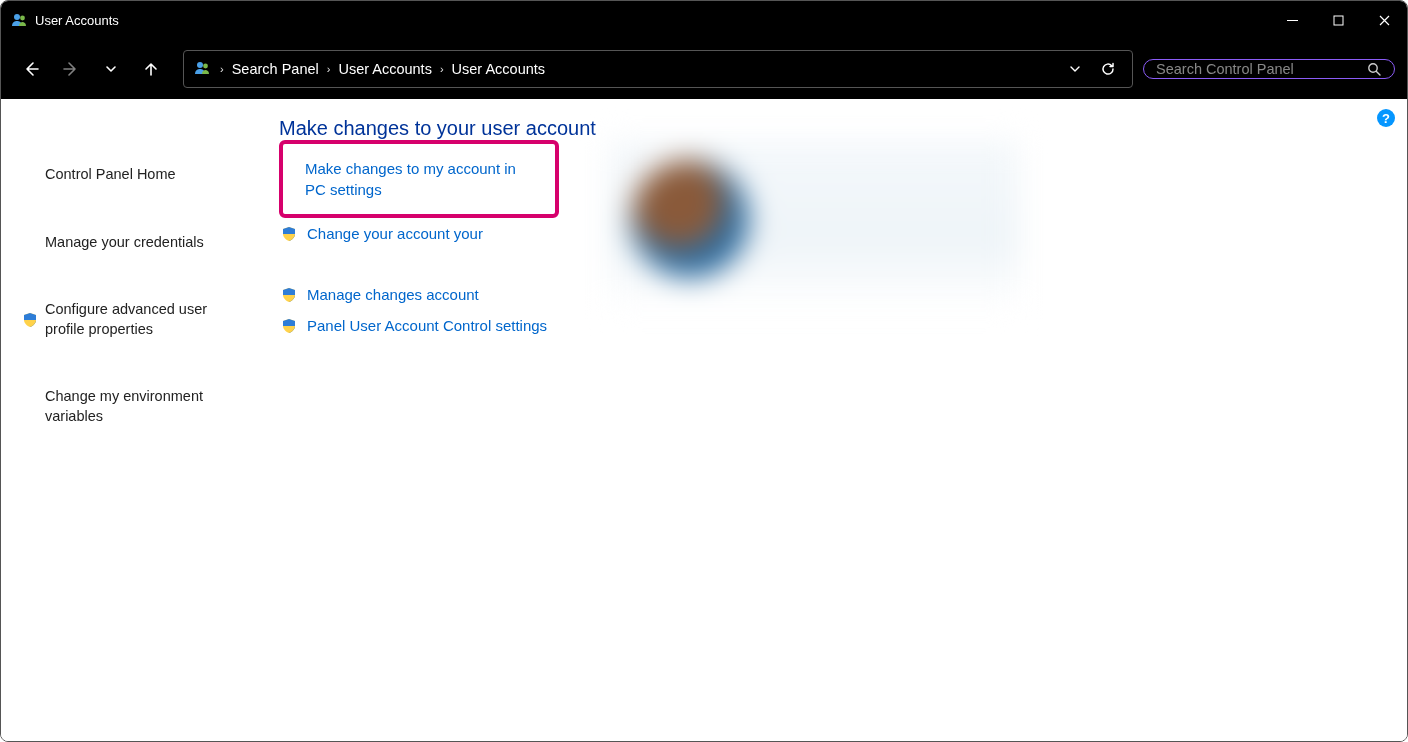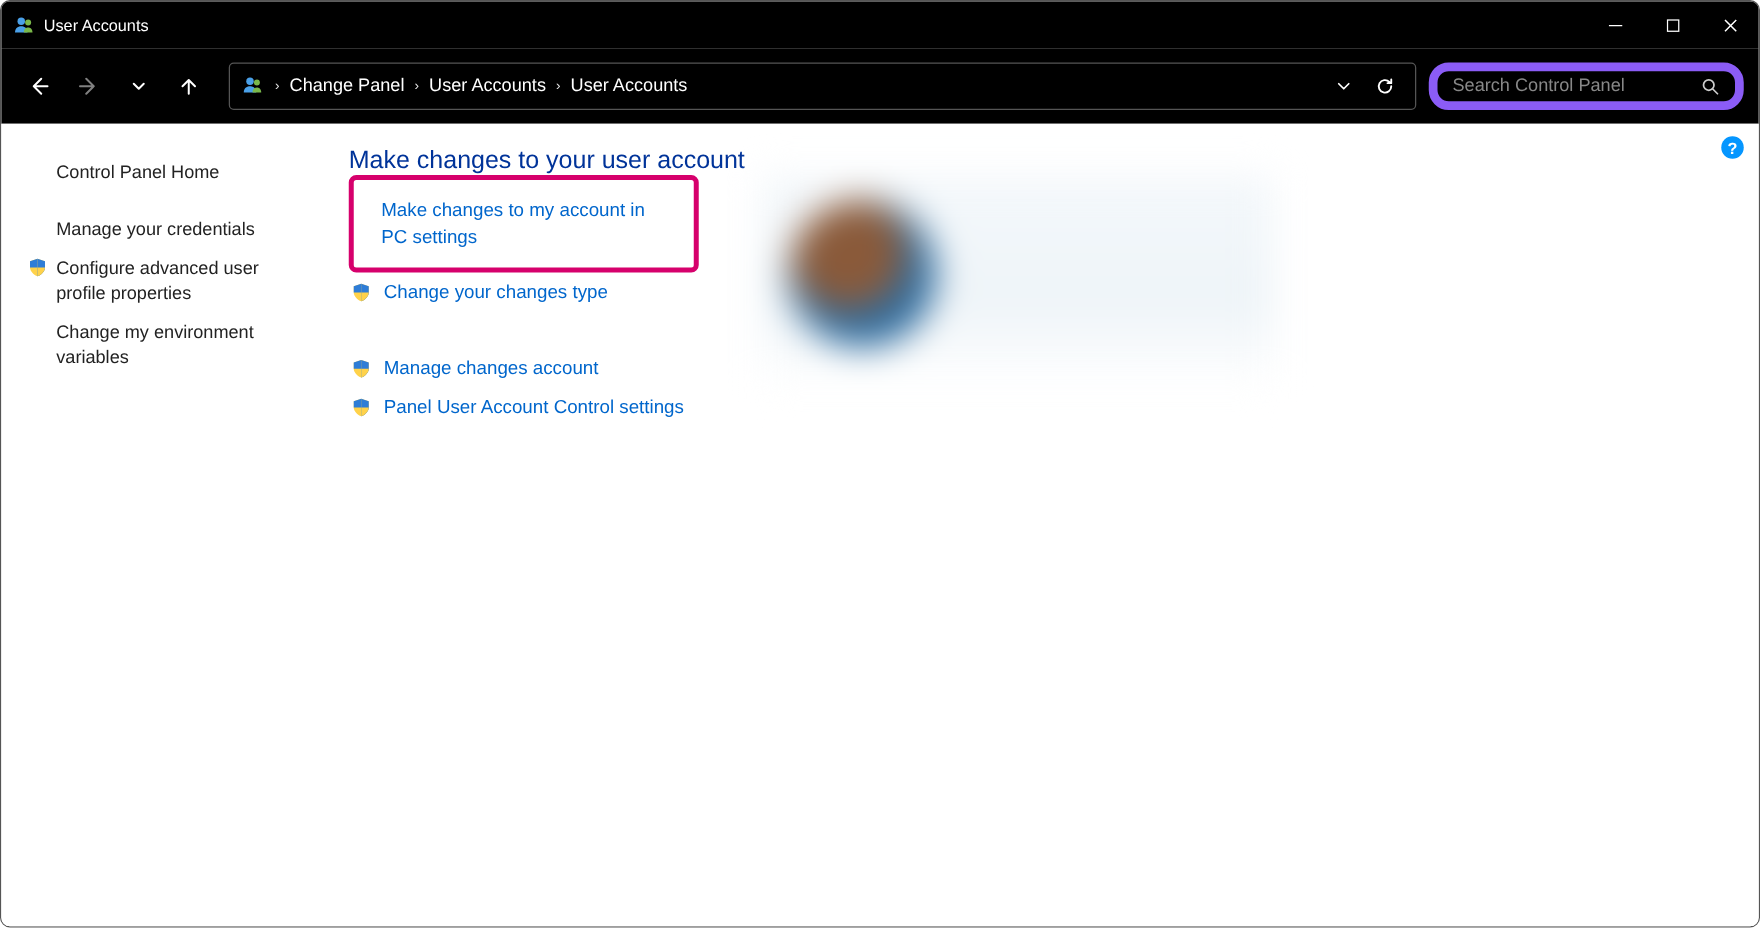--- a/index.html
+++ b/index.html
@@ -13,29 +13,29 @@
     
     
     .navbar { height:60px; background:#000; display:flex; align-items:center; padding:0 12px; gap:4px; }
     .navbtn { width:36px; height:36px; display:flex; align-items:center; justify-content:center; color:#fff; border-radius:4px; }
     .navbtn.disabled{ opacity:.5; }
     .addrbar { flex:1; height:38px; border:1px solid #555; border-radius:4px; margin:0 6px 0 10px; display:flex; align-items:center; padding:0 6px; color:#fff; }
     .addr-icon{ width:18px; height:18px; margin:0 6px 0 4px; }
     .crumb { font-size:14.5px; padding:4px 6px; }
     .chev { font-size:11px; opacity:.9; padding:0 2px; }
     .addr-right{ margin-left:auto; display:flex; align-items:center; gap:18px; padding-right:10px;}
-    .searchbox { width:252px; height:38px; border:7px solid #8b5cf6; border-radius:16px; display:flex; align-items:center; padding:0 12px; color:#888;}
+    .searchbox { width:252px; height:20px; border:1px solid #8b5cf6; border-radius:16px; display:flex; align-items:center; padding:0 12px; color:#888;}
     .searchbox input{ flex:1; background:transparent; border:none; color:#fff; font-size:14.5px; outline:none;}
     .searchbox input::placeholder{color:#888;}
     
     
     .pagebody{ display:flex; height:calc(742px - 98px); background:#fff; position:relative;}
     .help-badge{ position:absolute; top:10px; right:12px; width:18px; height:18px; border-radius:50%; background:#0596ff; color:#fff; font-size:13px; font-weight:bold; display:flex; align-items:center; justify-content:center;}
     .sidebar{ width:258px; padding:24px 12px 24px 16px; }
-    .sidelink{ display:flex; align-items:flex-start; gap:6px; font-size:14.5px; color:#0066cc; padding:6px 4px; line-height:1.35; cursor:pointer;}
+    .sidelink{ display:flex; align-items:center; gap:6px; font-size:14.5px; color:#0066cc; padding:6px 4px; line-height:1.35; cursor:pointer;margin-top:36px;}
     .sidelink.plain{ color:#222; }
     .sidelink .sh-slot{ width:18px; flex-shrink:0; display:flex; justify-content:center;}
     .sidelink:first-child{ margin-bottom:14px;}
     
     .main{ flex:1; padding:18px 20px; }
     .page-h1{ font-size:20px; color:#003399; font-weight:400; }
     .cols{ display:flex; gap:50px; align-items:flex-start;}
     .leftcol{ width:280px;}
     .hl-box{ border:4px solid #d6006c; border-radius:6px; padding:14px 16px 14px 22px; }
     .link{ color:#0066cc; font-size:15px; line-height:1.4; cursor:pointer;}
@@ -115,21 +115,21 @@
       </svg>
     </div>
 
   <div class="addrbar">
     <span class="addr-icon">
         <svg width="18" height="18">
           <use href="#users-ico"></use>
         </svg>
       </span>
     <span class="chev">›</span>
-    <span class="crumb">Change Panel</span>
+    <span class="crumb">Search Panel</span>
     <span class="chev">›</span>
     <span class="crumb">User Accounts</span>
     <span class="chev">›</span>
     <span class="crumb">User Accounts</span>
     <div class="addr-right">
       <span>
           <svg width="14" height="14" viewBox="0 0 14 14">
             <path d="M3 5 L7 9 L11 5" stroke="#fff" stroke-width="1.4" fill="none" stroke-linecap="round" stroke-linejoin="round"></path>
           </svg>
         </span>
@@ -184,21 +184,21 @@
       <div class="leftcol">
         <div class="hl-box">
           <span class="link">Make changes to my account in PC settings</span>
         </div>
         <div class="option">
           <span>
               <svg width="16" height="16">
                 <use href="#shield-ico"></use>
               </svg>
             </span>
-          <span class="link">Change your changes type</span>
+          <span class="link">Change your account your</span>
         </div>
         <div class="gap"></div>
         <div class="option">
           <span>
               <svg width="16" height="16">
                 <use href="#shield-ico"></use>
               </svg>
             </span>
           <span class="link">Manage changes account</span>
         </div>

